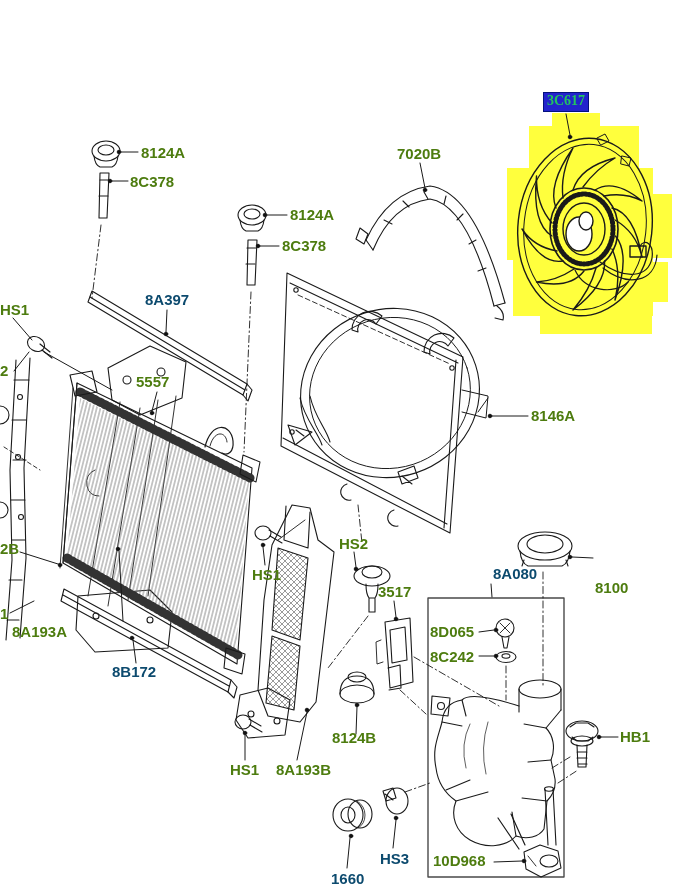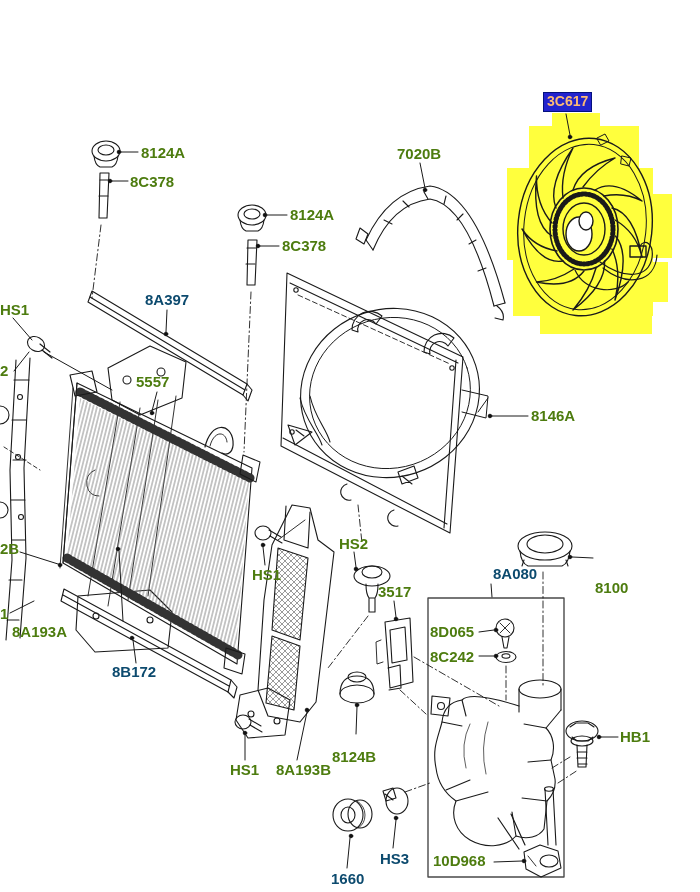--- a/index.html
+++ b/index.html
@@ -3,22 +3,22 @@
 <meta charset="utf-8">
 <style>
   html,body{margin:0;padding:0;background:#fff;}
   .stage{position:relative;width:700px;height:892px;background:#ffffff;
          font-family:"Liberation Sans",sans-serif;overflow:hidden;}
   .stage svg{position:absolute;left:0;top:0;}
   .lbl{position:absolute;font-weight:bold;font-size:15px;line-height:1.05;
        white-space:nowrap;cursor:pointer;}
   .green{color:#4d7c0f;}
   .blue{color:#0c4a6e;}
-  .sel{background:#2323cd;color:#fdba74;border:1px solid #04107e;
-       padding:1px 3px 2px 3px;font-size:14px;}
+  .sel{background:#2323cd;color:#22c55e;border:1px solid #04107e;
+       padding:1px 3px 2px 3px;font-size:14px;font-family:Liberation Serif, serif;}
 </style>
 </head>
 <body>
 
 <div class="stage">
 
 <svg width="700" height="892" viewBox="0 0 700 892">
   <defs>
     <pattern id="radHatch" width="3.6" height="8" patternUnits="userSpaceOnUse" patternTransform="rotate(14)">
       <line x1="1.8" y1="0" x2="1.8" y2="8" stroke="#6e6e6e" stroke-width="0.8"></line>
@@ -343,20 +343,20 @@
 <span class="lbl green" style="left:12px;top:624px">8A193A</span>
 <span class="lbl blue" style="left:112px;top:664px">8B172</span>
 <span class="lbl green" style="left:252px;top:567px">HS1</span>
 <span class="lbl green" style="left:339px;top:536px">HS2</span>
 <span class="lbl green" style="left:378px;top:584px">3517</span>
 <span class="lbl blue" style="left:493px;top:566px">8A080</span>
 <span class="lbl green" style="left:595px;top:580px">8100</span>
 <span class="lbl green" style="left:430px;top:624px">8D065</span>
 <span class="lbl green" style="left:430px;top:649px">8C242</span>
 <span class="lbl green" style="left:620px;top:729px">HB1</span>
-<span class="lbl green" style="left:332px;top:749px">8124B</span>
+<span class="lbl green" style="left:332px;top:730px">8124B</span>
 <span class="lbl green" style="left:230px;top:762px">HS1</span>
 <span class="lbl green" style="left:276px;top:762px">8A193B</span>
 <span class="lbl blue" style="left:331px;top:871px">1660</span>
 <span class="lbl blue" style="left:380px;top:851px">HS3</span>
 <span class="lbl green" style="left:433px;top:853px">10D968</span>
 
 </div>
 
 </body></html>

